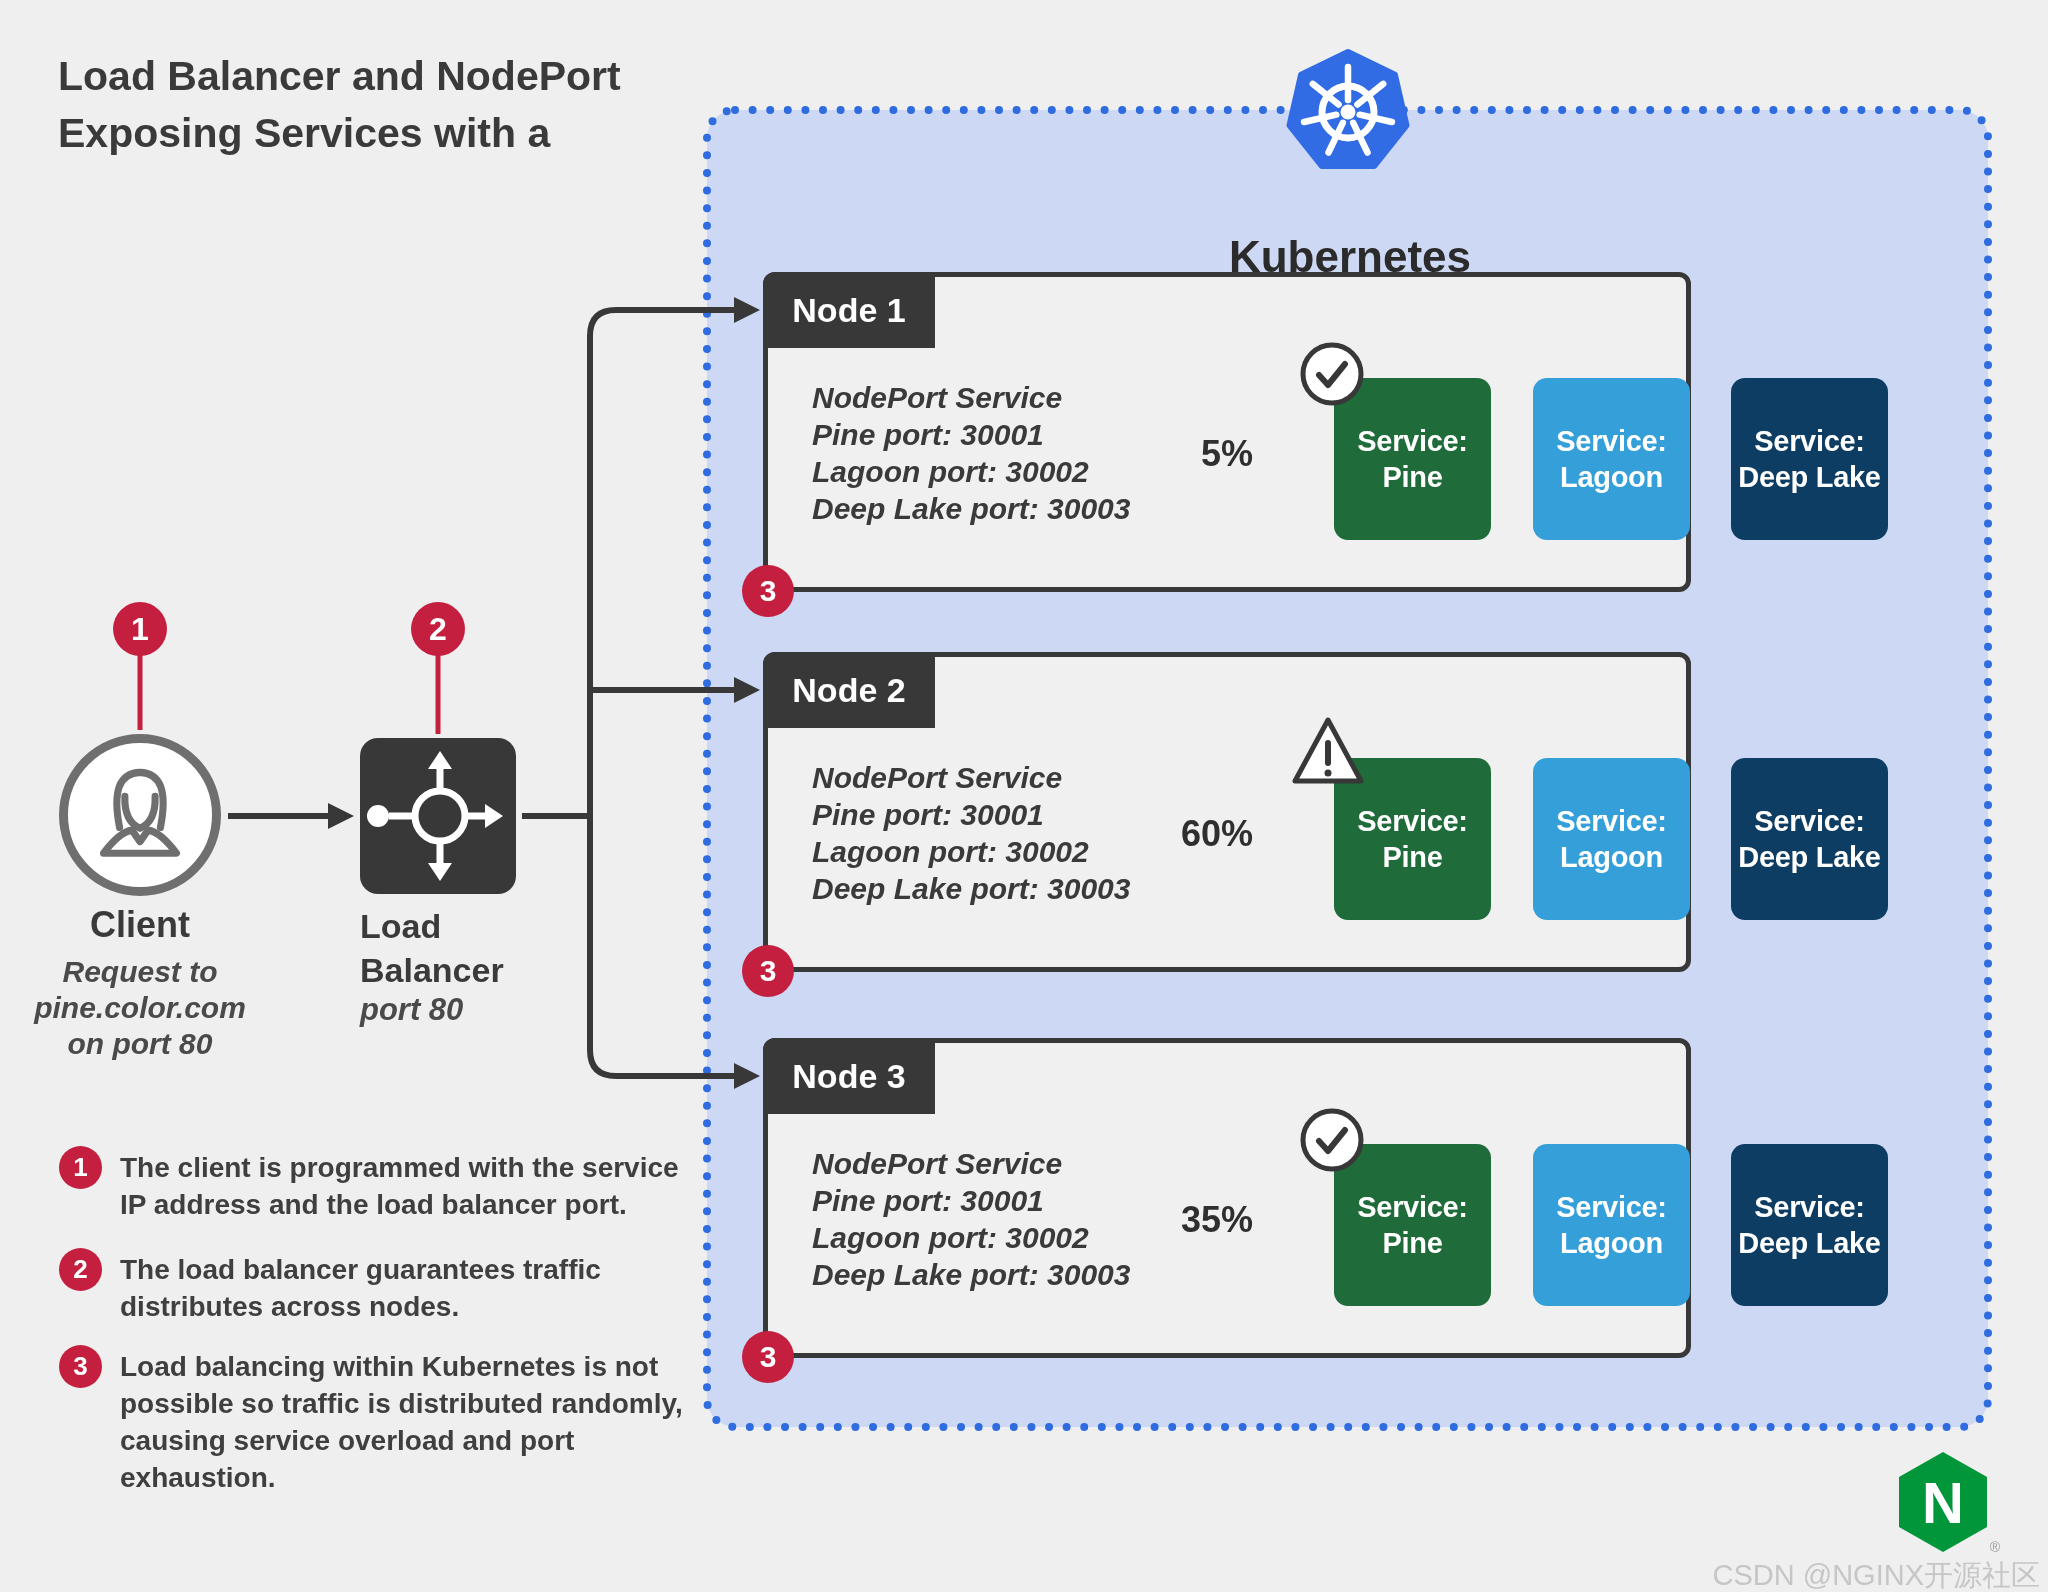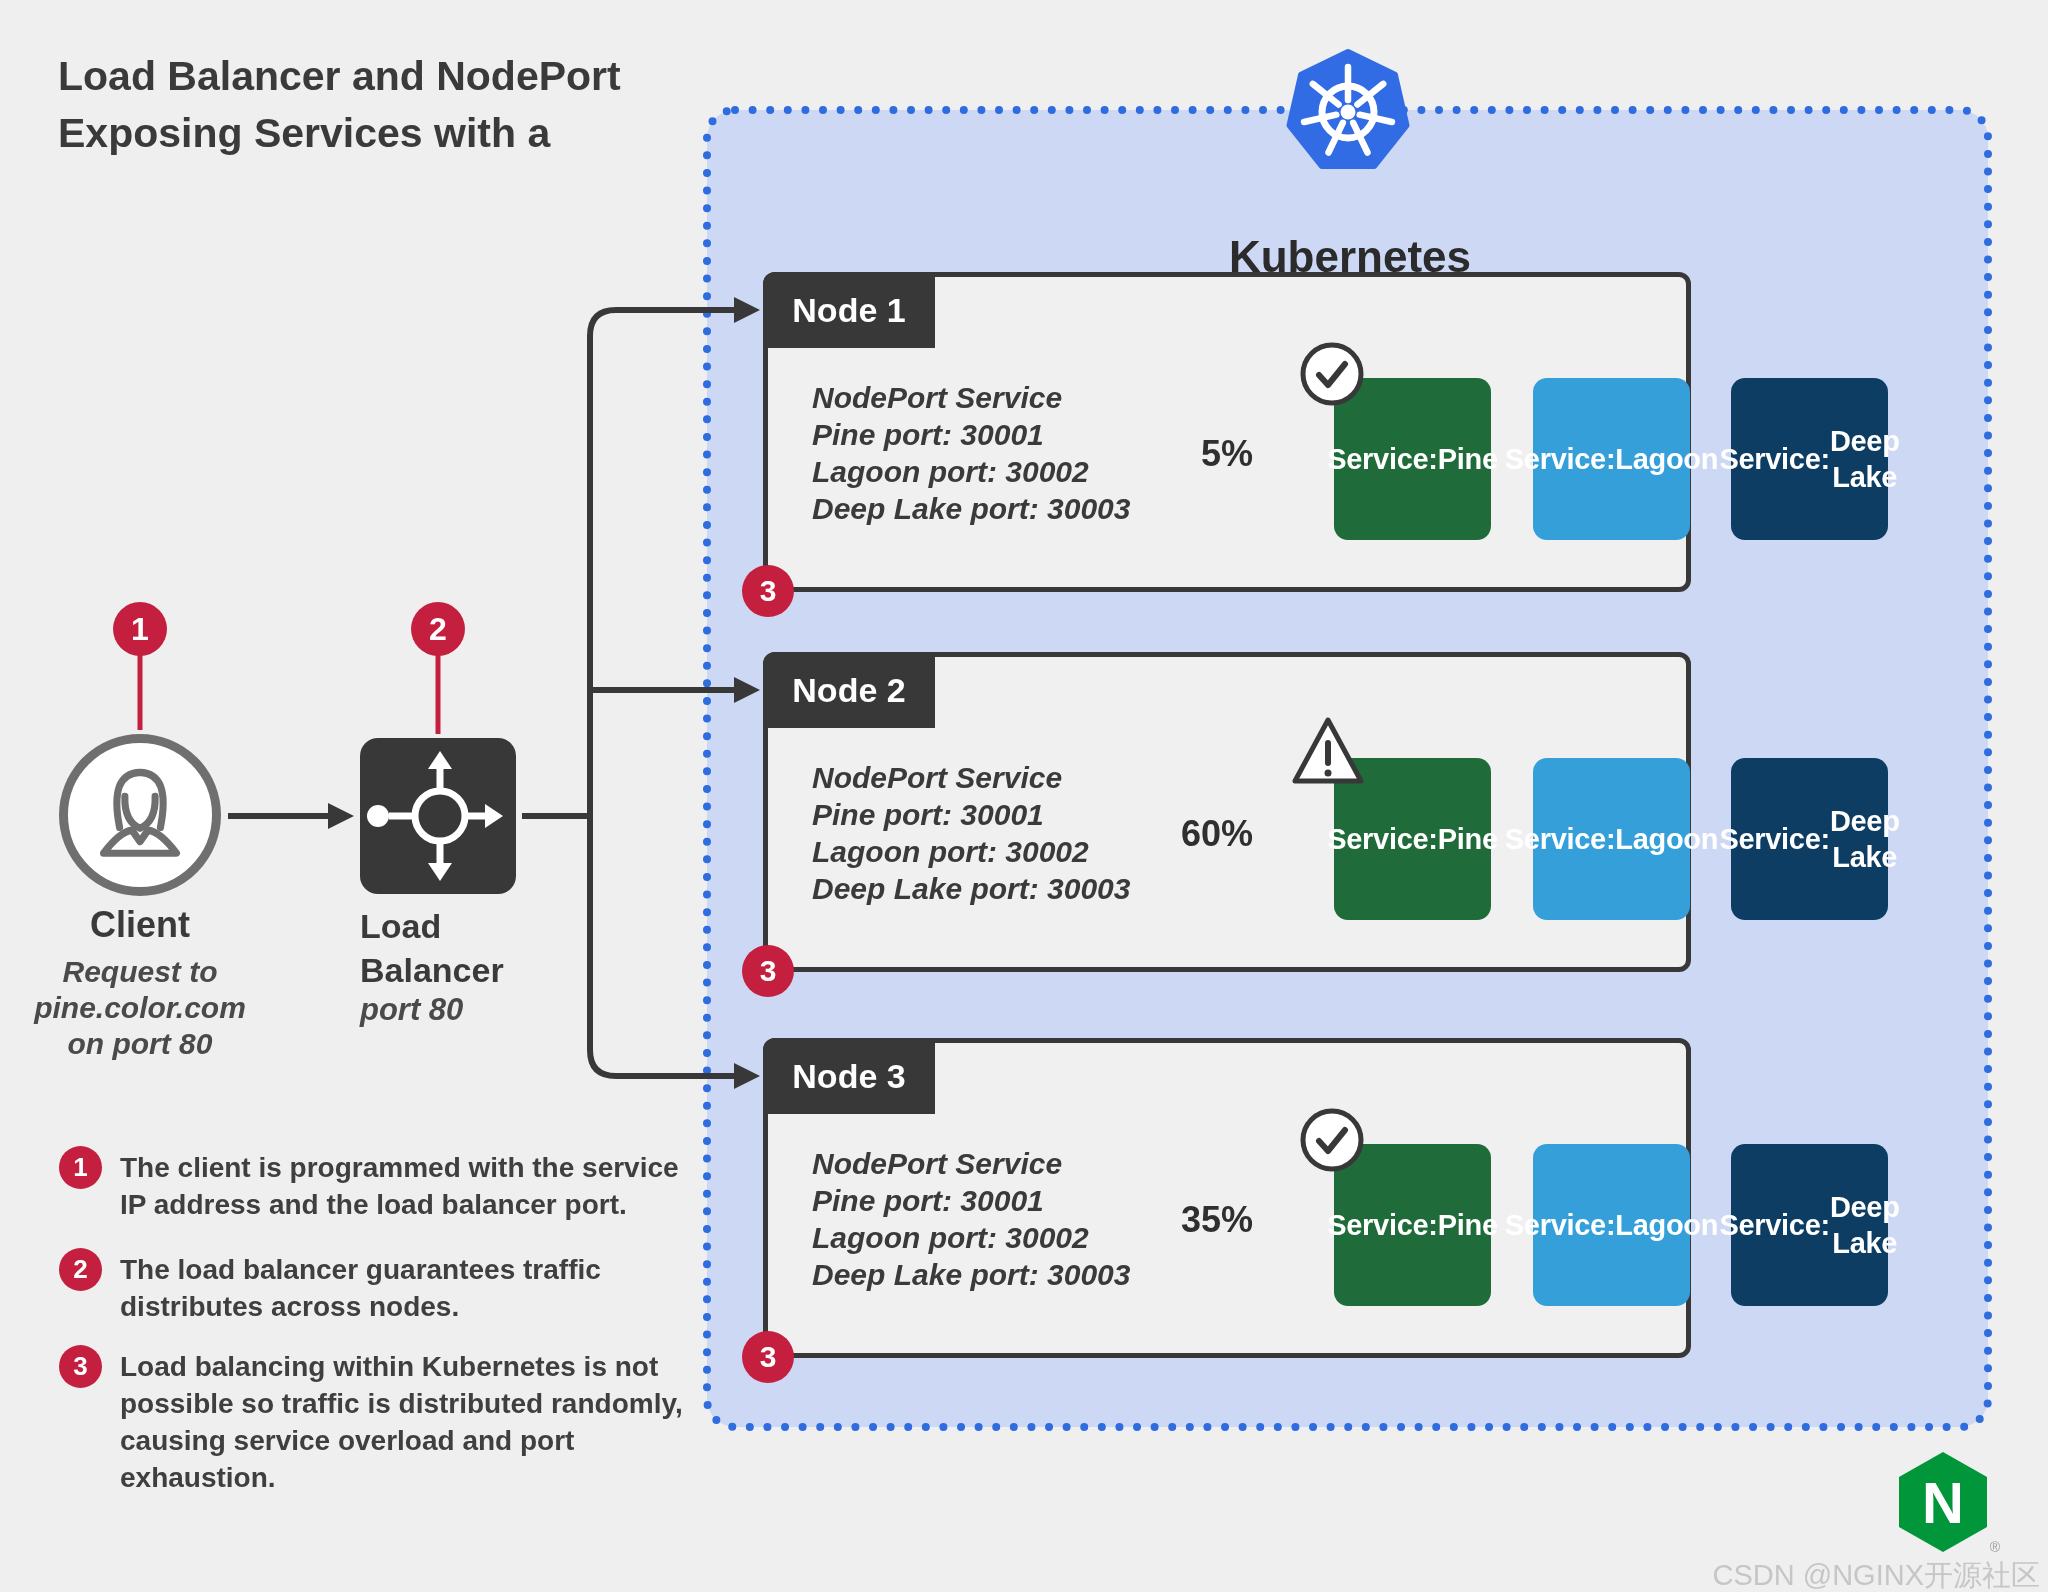--- a/index.html
+++ b/index.html
@@ -19,21 +19,21 @@
   .node{position:absolute;left:763px;width:928px;height:320px;background:#f0f0f0;
         border:5px solid #383838;border-radius:12px;box-sizing:border-box;}
   .node-tab{position:absolute;left:-5px;top:-5px;width:172px;height:76px;background:#383838;
             border-radius:12px 0 0 0;color:#fff;font-size:34px;font-weight:bold;
             display:flex;align-items:center;justify-content:center;}
   .node-details{position:absolute;left:44px;top:102px;font-size:30px;line-height:37px;
                 font-weight:bold;font-style:italic;color:#3a3a3a;}
   .percent{position:absolute;left:375px;top:156px;width:110px;text-align:right;
            font-size:36px;font-weight:bold;color:#2f2f2f;}
   .svc{position:absolute;top:101px;width:157px;height:162px;border-radius:14px;color:#fff;
-       display:flex;flex-direction:row;align-items:center;justify-content:center;
+       display:flex;flex-direction:column;align-items:center;justify-content:center;
        font-size:29px;font-weight:bold;line-height:36px;text-align:center;letter-spacing:-.3px;}
   .svc.pine{left:566px;background:#1f6b3a;}
   .svc.lagoon{left:765px;background:#359fd9;}
   .svc.deeplake{left:963px;background:#0e3d63;}
   .status{position:absolute;z-index:3;}
   .status.check{left:531px;top:64px;width:66px;height:66px;}
   .status.warn{left:522px;top:58px;width:76px;height:72px;}
   .step-badge{position:absolute;left:-26px;top:288px;width:52px;height:52px;border-radius:50%;
               background:#c41f3e;color:#fff;font-size:30px;font-weight:bold;z-index:4;
               display:flex;align-items:center;justify-content:center;}

